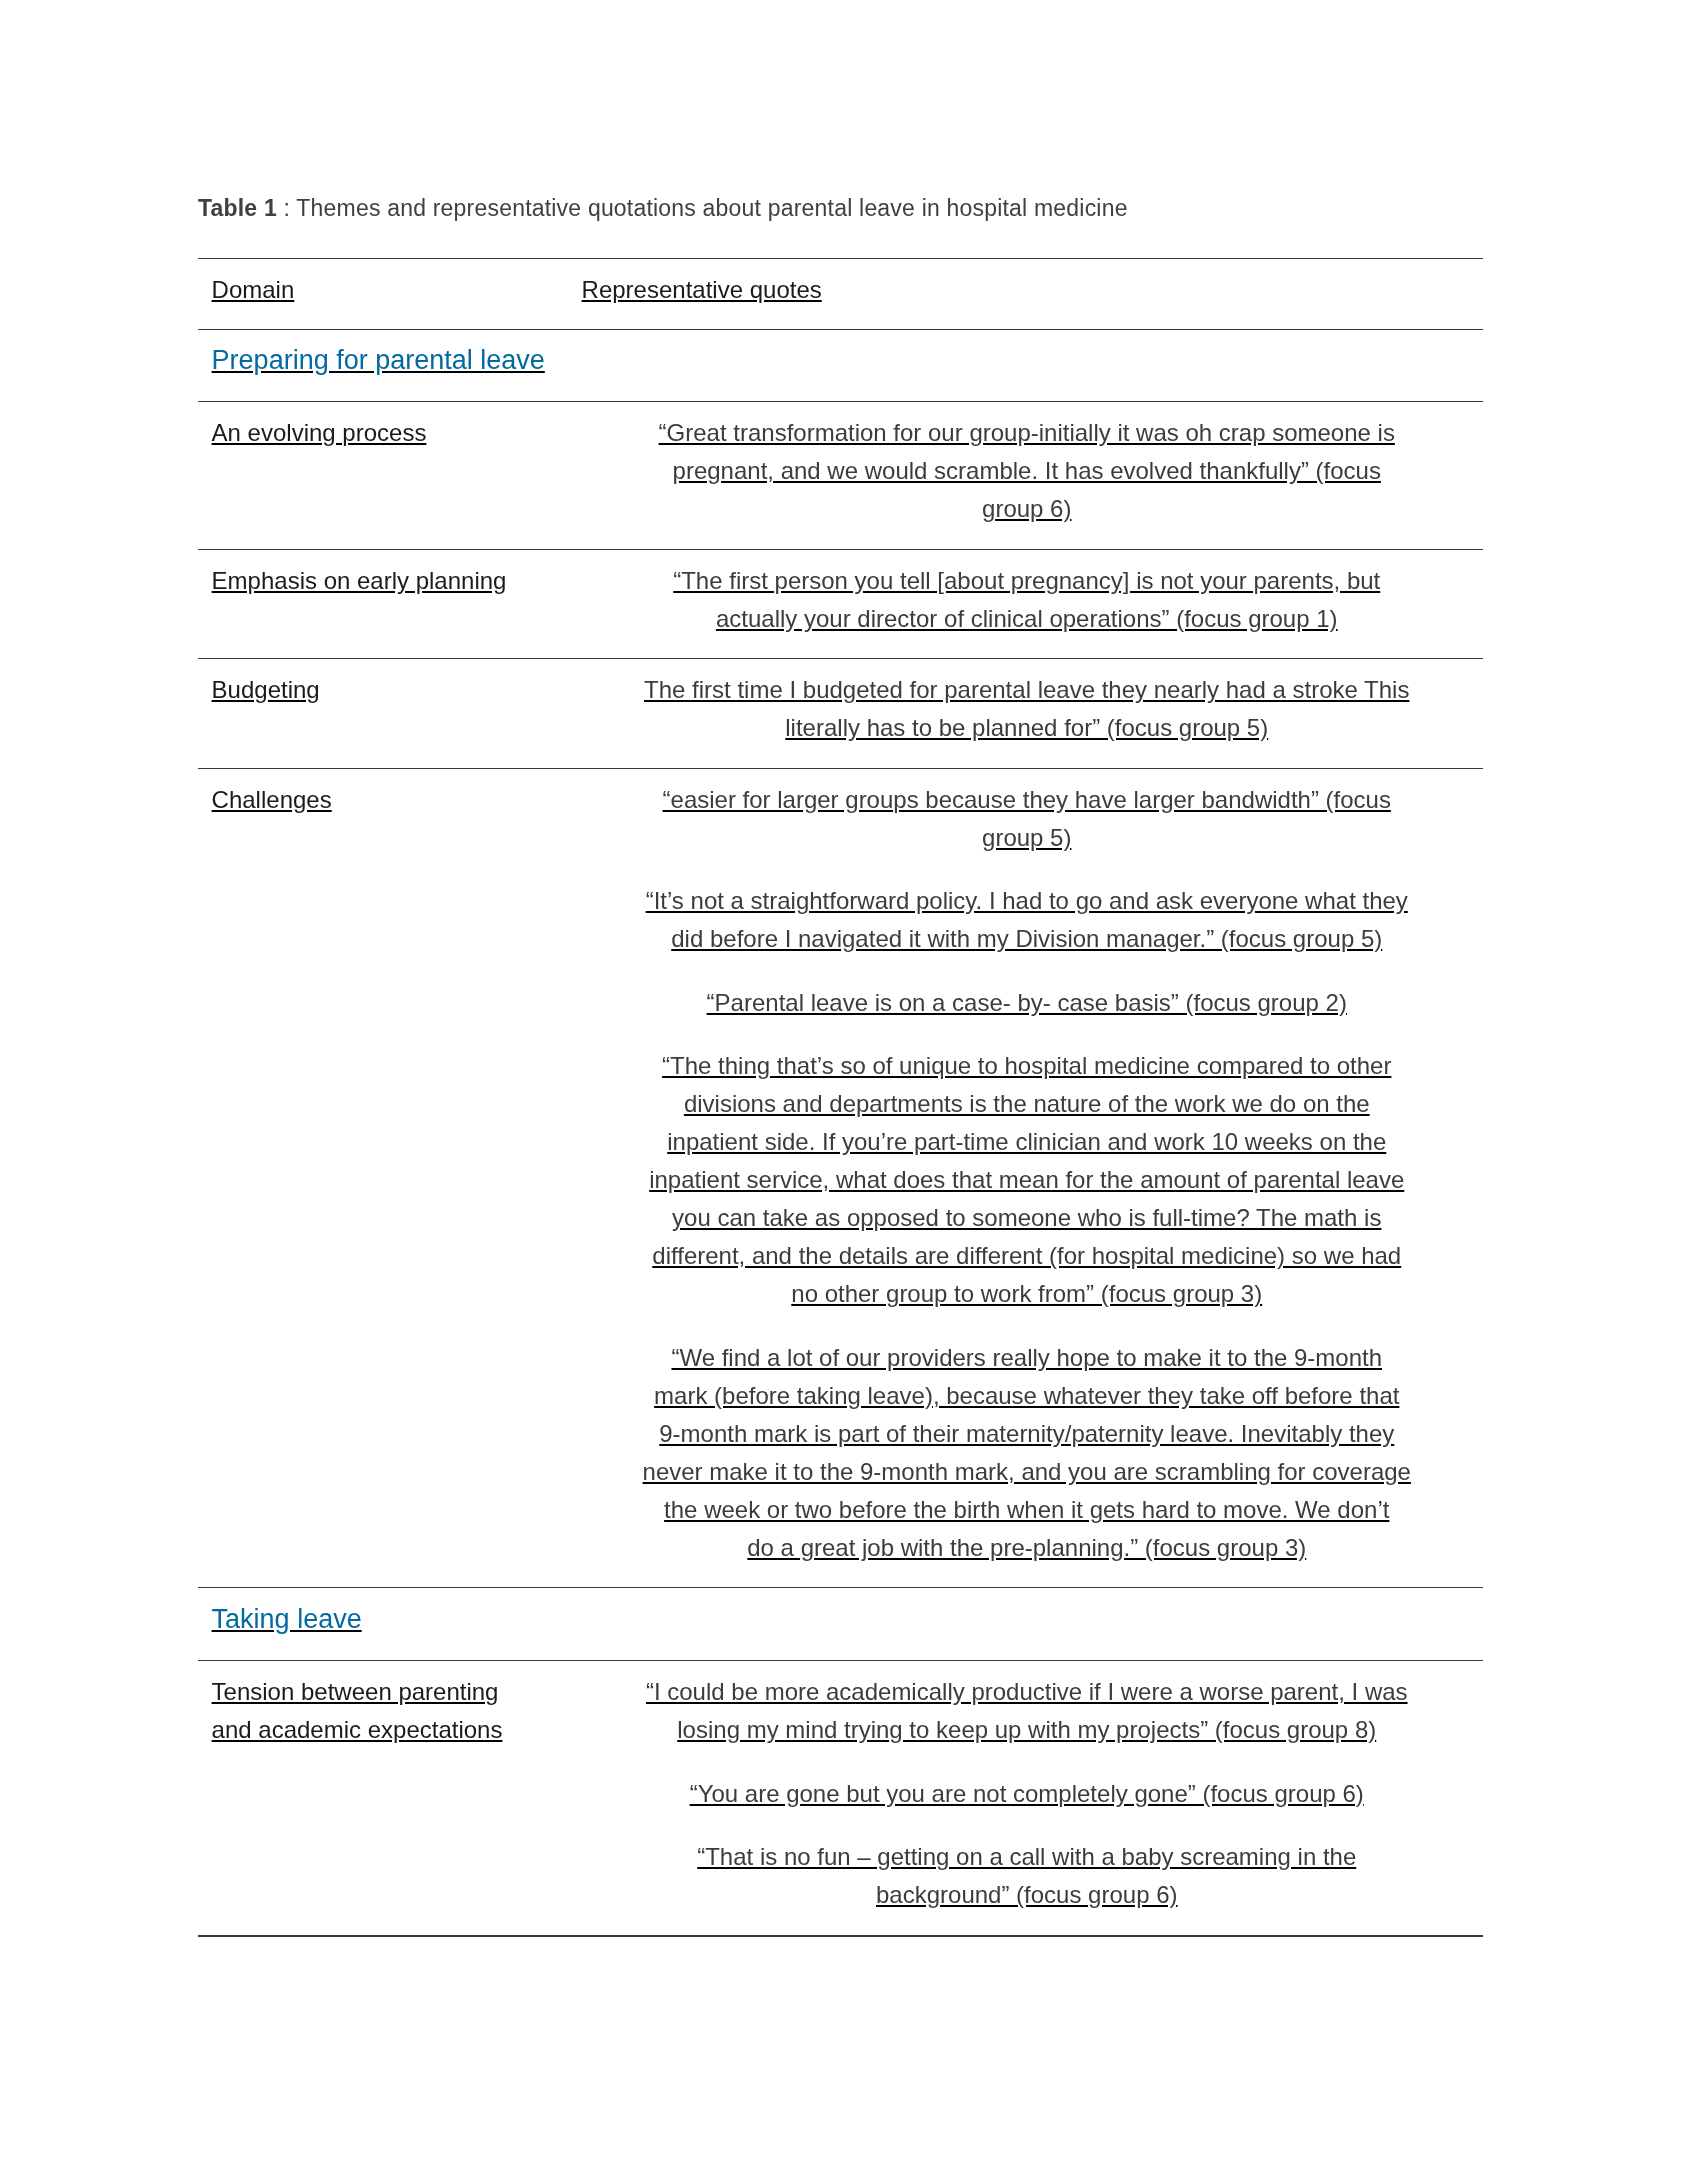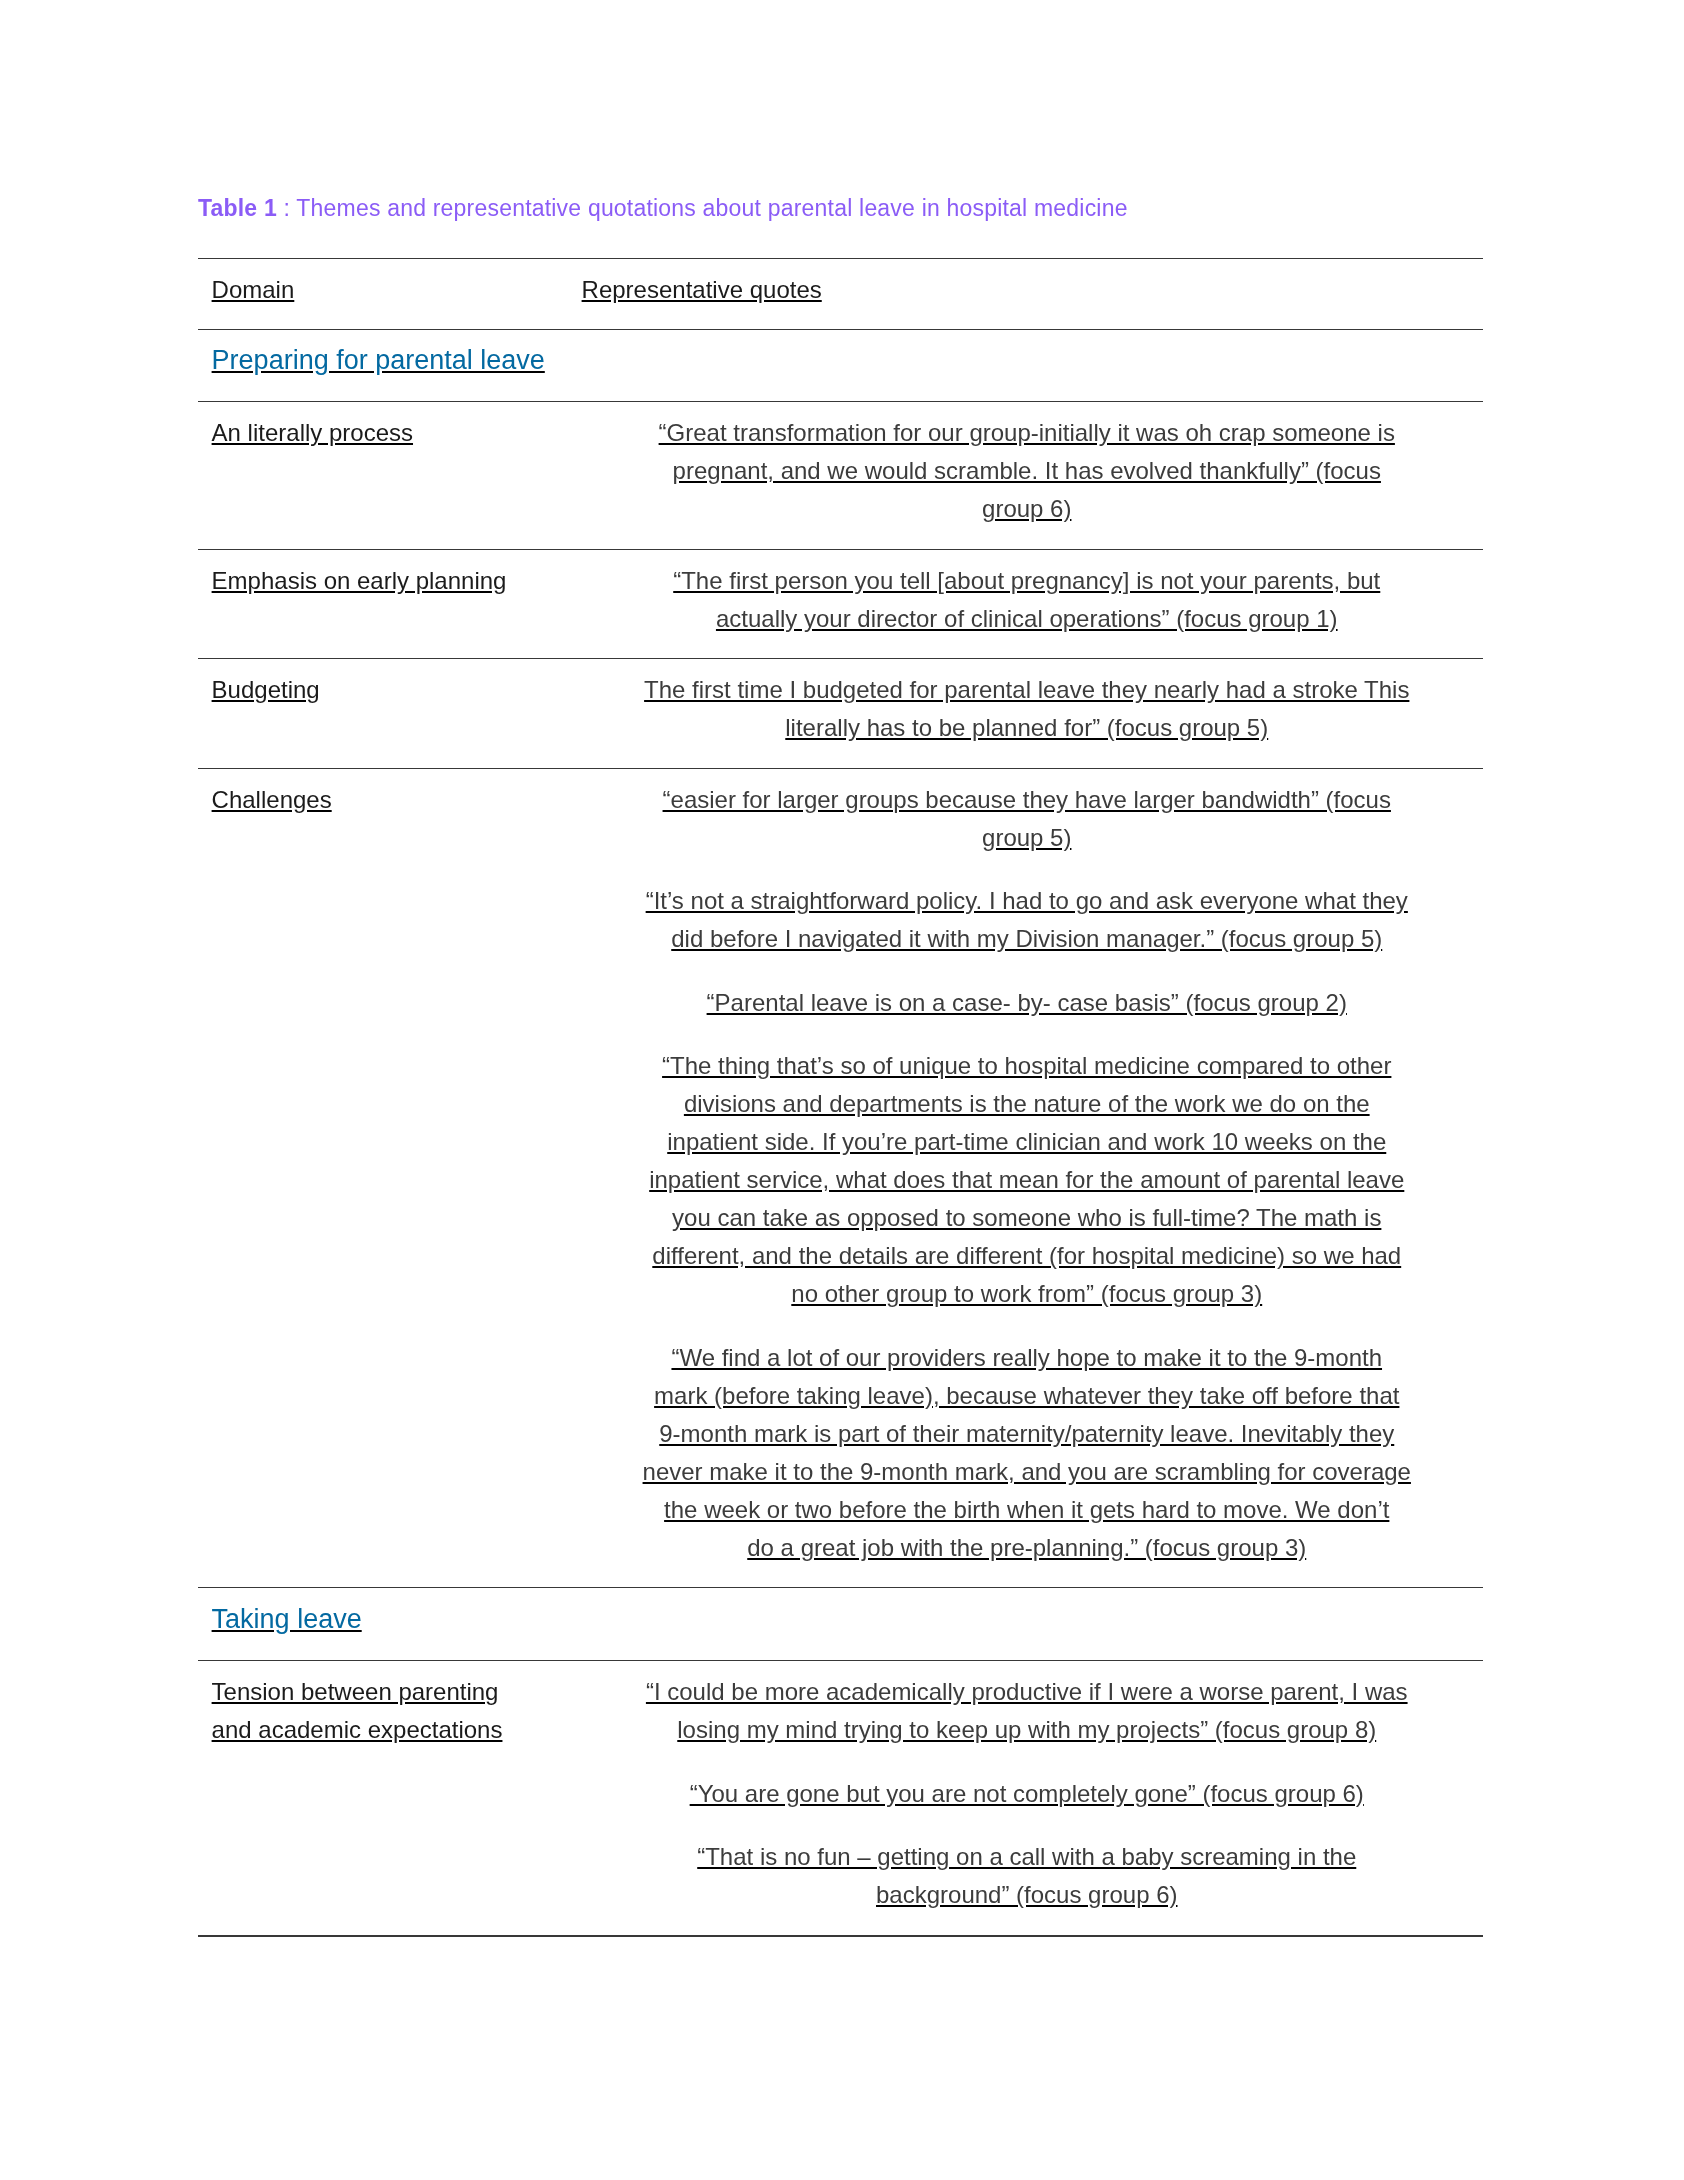--- a/index.html
+++ b/index.html
@@ -18,21 +18,21 @@
   .page {
     position: absolute;
     left: 198px;
     top: 192px;
     width: 1285px;
   }
   .caption {
     margin: 0 0 34px 0;
     font-size: 23px;
     line-height: 32px;
-    color: #8b5cf6;
+    color: #404040;
     letter-spacing: 0.2px;
   }
   .caption .caption-label {
     font-weight: bold;
   }
   table.themes {
     width: 100%;
     border-collapse: collapse;
     table-layout: fixed;
     border-top: 1.7px solid #383838;
@@ -96,21 +96,21 @@
         <tr>
           <th>Domain</th>
           <th>Representative quotes</th>
         </tr>
       </thead>
       <tbody id="table-body">
           <tr>
             <td class="section" colspan="2">Preparing for parental leave</td>
           </tr>
           <tr>
-            <td class="domain">An literally process</td>
+            <td class="domain">An evolving process</td>
             <td class="quotes">
               <p>“Great transformation for our group-initially it was oh crap someone is
 pregnant, and we would scramble. It has evolved thankfully” (focus
 group 6)</p>
             </td>
           </tr>
           <tr>
             <td class="domain">Emphasis on early planning</td>
             <td class="quotes">
               <p>“The first person you tell [about pregnancy] is not your parents, but

